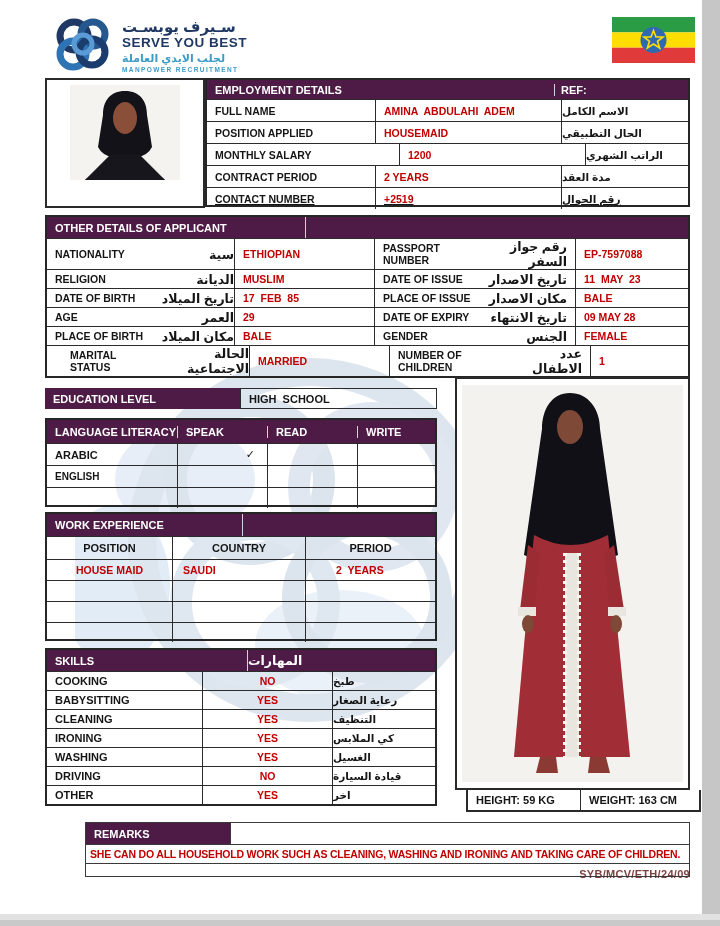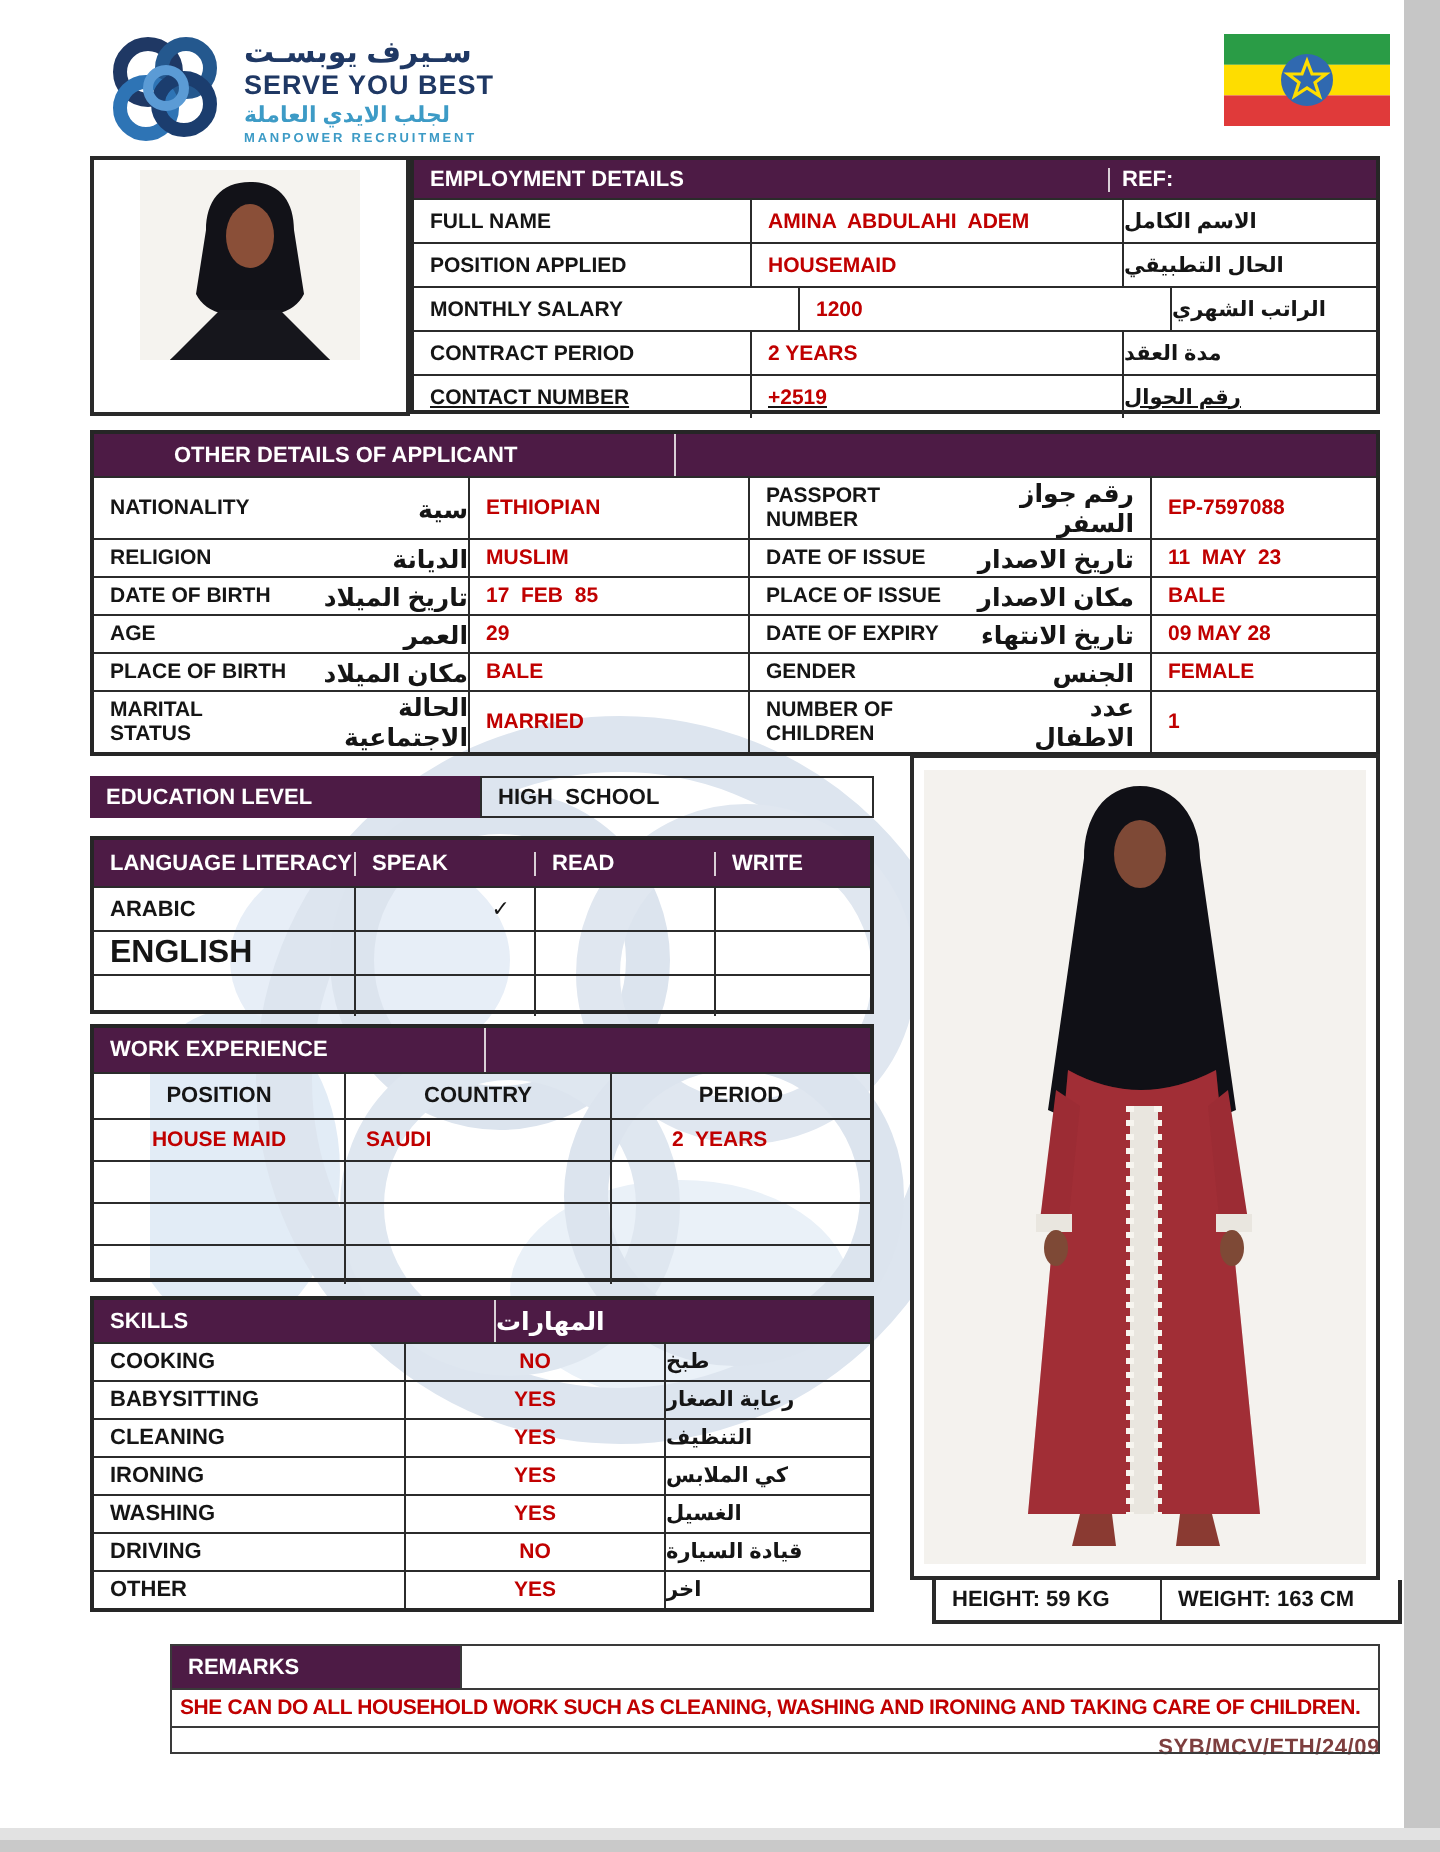--- a/index.html
+++ b/index.html
@@ -108,21 +108,21 @@
       <div class="cell rgt pr8 ar" style="flex:1;">مدة العقد</div>
     </div>
     <div class="trow" style="height:22px;text-decoration:underline;">
       <div class="cell pl8" style="width:168px;">CONTACT NUMBER</div>
       <div class="cell bl pl8 red pre" style="width:187px;border-right:1px solid #2b2b2b;">+2519</div>
       <div class="cell rgt pr8 ar" style="flex:1;">رقم الجوال</div>
     </div>
   </div>
 
   <div class="abs tbl" style="left:45px;top:215px;width:645px;height:163px;display:flex;flex-direction:column;">
-    <div class="hdr" style="height:21px;flex:0 0 21px;padding-left:32px;">
+    <div class="hdr" style="height:21px;flex:0 0 21px;">
       <div class="pl8" style="width:258px;box-sizing:border-box;">OTHER DETAILS OF APPLICANT</div>
       <div style="border-left:1px solid #d9cfd6;flex:1;height:100%;"></div>
     </div>
 
     <div class="trow" style="flex:1;">
       <div class="cell spread pl8" style="width:187px;">
         <span>NATIONALITY</span>
         <span class="ar">سية</span>
       </div>
       <div class="cell bl pl8 red pre" style="width:140px;">ETHIOPIAN</div>
@@ -178,21 +178,21 @@
         <span class="ar">مكان الميلاد</span>
       </div>
       <div class="cell bl pl8 red pre" style="width:140px;">BALE</div>
       <div class="cell bl spread pl8 pr8" style="width:201px;">
         <span>GENDER</span>
         <span class="ar">الجنس</span>
       </div>
       <div class="cell bl pl8 red pre" style="flex:1;">FEMALE</div>
     </div>
 
-    <div class="trow" style="flex:1;">
+    <div class="trow" style="flex:1;padding-left:15px;">
       <div class="cell spread pl8" style="width:187px;">
         <span>MARITAL STATUS</span>
         <span class="ar">الحالة الاجتماعية</span>
       </div>
       <div class="cell bl pl8 red pre" style="width:140px;">MARRIED</div>
       <div class="cell bl spread pl8 pr8" style="width:201px;">
         <span>NUMBER OF CHILDREN</span>
         <span class="ar">عدد الاطفال</span>
       </div>
       <div class="cell bl pl8 red pre" style="flex:1;">1</div>
@@ -209,21 +209,21 @@
       <div class="pl8" style="width:90px;box-sizing:border-box;border-left:1px solid #d9cfd6;">READ</div>
       <div class="pl8" style="flex:1;border-left:1px solid #d9cfd6;">WRITE</div>
     </div>
     <div class="trow" style="height:22px;">
       <div class="cell pl8" style="width:130px;font-size:11px;">ARABIC</div>
       <div class="cell bl rgt" style="width:90px;padding-right:12px;font-size:11px;">✓</div>
       <div class="cell bl" style="width:90px;"></div>
       <div class="cell bl" style="flex:1;"></div>
     </div>
     <div class="trow" style="height:22px;">
-      <div class="cell pl8" style="width:130px;font-size:16px;">ENGLISH</div>
+      <div class="cell pl8" style="width:130px;font-size:10px;">ENGLISH</div>
       <div class="cell bl" style="width:90px;"></div>
       <div class="cell bl" style="width:90px;"></div>
       <div class="cell bl" style="flex:1;"></div>
     </div>
     <div class="trow" style="height:21px;">
       <div class="cell pl8" style="width:130px;"></div>
       <div class="cell bl" style="width:90px;"></div>
       <div class="cell bl" style="width:90px;"></div>
       <div class="cell bl" style="flex:1;"></div>
     </div>

